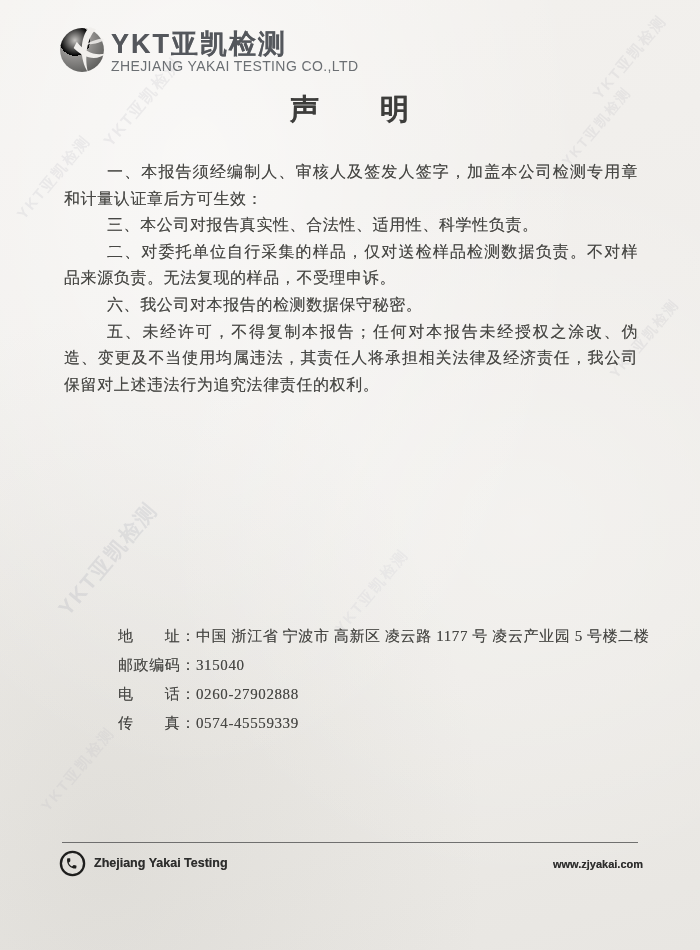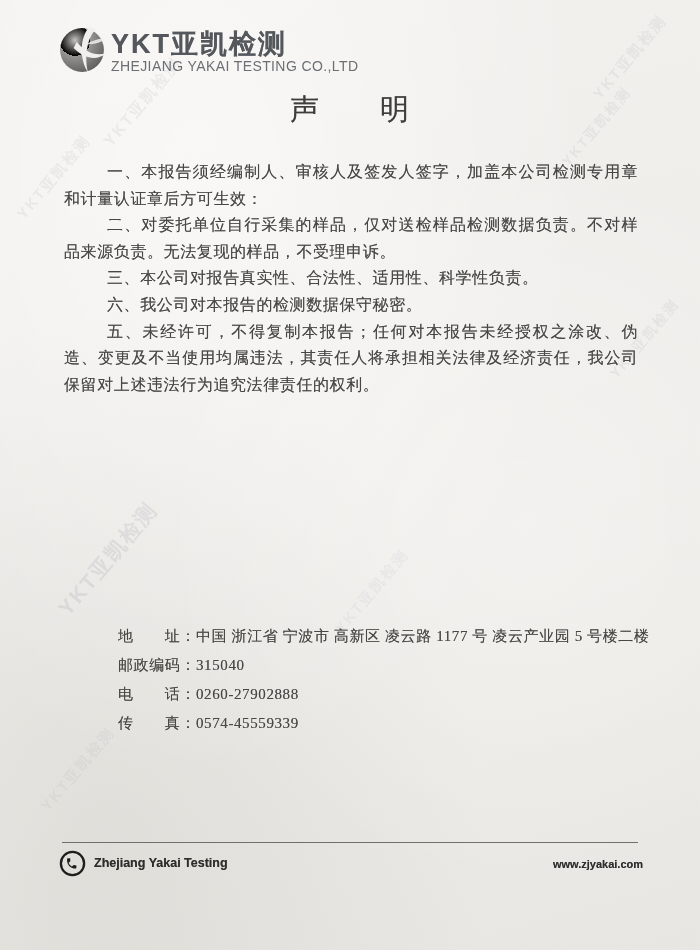--- a/index.html
+++ b/index.html
@@ -45,21 +45,21 @@
   }
   .brand-sub{
     font-family:"Liberation Sans", sans-serif;
     font-size:14px; line-height:12px;
     color:#6b6f73; letter-spacing:0.4px; margin-top:1px;
   }
   
   .doc-title{
     position:absolute; top:90px; left:0; right:0;
     text-align:center;
-    font-size:29px; font-weight:normal; color:#3d3d3b;
+    font-size:29px; font-weight:bold; color:#3d3d3b;
     letter-spacing:1px;
     text-shadow:0 0 0.6px rgba(60,60,58,0.65);
   }
   
   .statements{
     position:absolute; top:159px; left:64px; width:574px;
     font-size:16px; line-height:26.6px;
     color:#474744; letter-spacing:0.6px;
     text-align:justify;
     text-shadow:0 0 0.55px rgba(70,70,66,0.6);
@@ -125,22 +125,22 @@
     <div class="logo-text">
       <div class="brand">YKT亚凯检测</div>
       <div class="brand-sub">ZHEJIANG YAKAI TESTING CO.,LTD</div>
     </div>
   </header>
 
   <h1 class="doc-title">声　　明</h1>
 
   <main class="statements">
     <p>一、本报告须经编制人、审核人及签发人签字，加盖本公司检测专用章和计量认证章后方可生效：</p>
+    <p>三、本公司对报告真实性、合法性、适用性、科学性负责。</p>
     <p>二、对委托单位自行采集的样品，仅对送检样品检测数据负责。不对样品来源负责。无法复现的样品，不受理申诉。</p>
-    <p>三、本公司对报告真实性、合法性、适用性、科学性负责。</p>
     <p>六、我公司对本报告的检测数据保守秘密。</p>
     <p>五、未经许可，不得复制本报告；任何对本报告未经授权之涂改、伪造、变更及不当使用均属违法，其责任人将承担相关法律及经济责任，我公司保留对上述违法行为追究法律责任的权利。</p>
   </main>
 
   <section class="contact">
     <div class="row">
       <span>地　　址：</span><span>中国 浙江省 宁波市 高新区 凌云路 1177 号 凌云产业园 5 号楼二楼</span>
     </div>
     <div class="row">
       <span>邮政编码：</span><span>315040</span>

